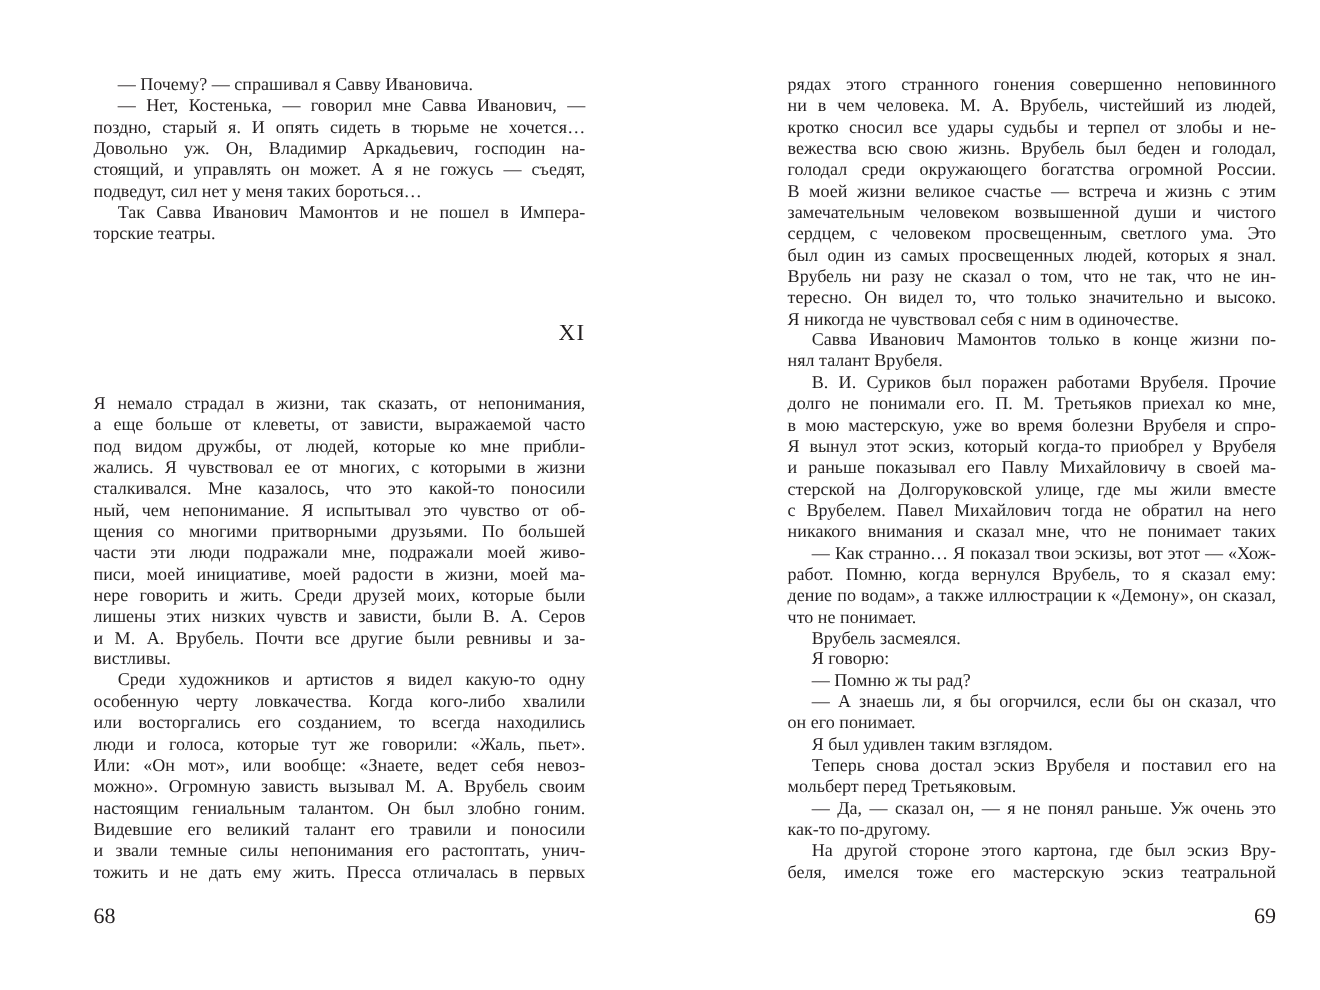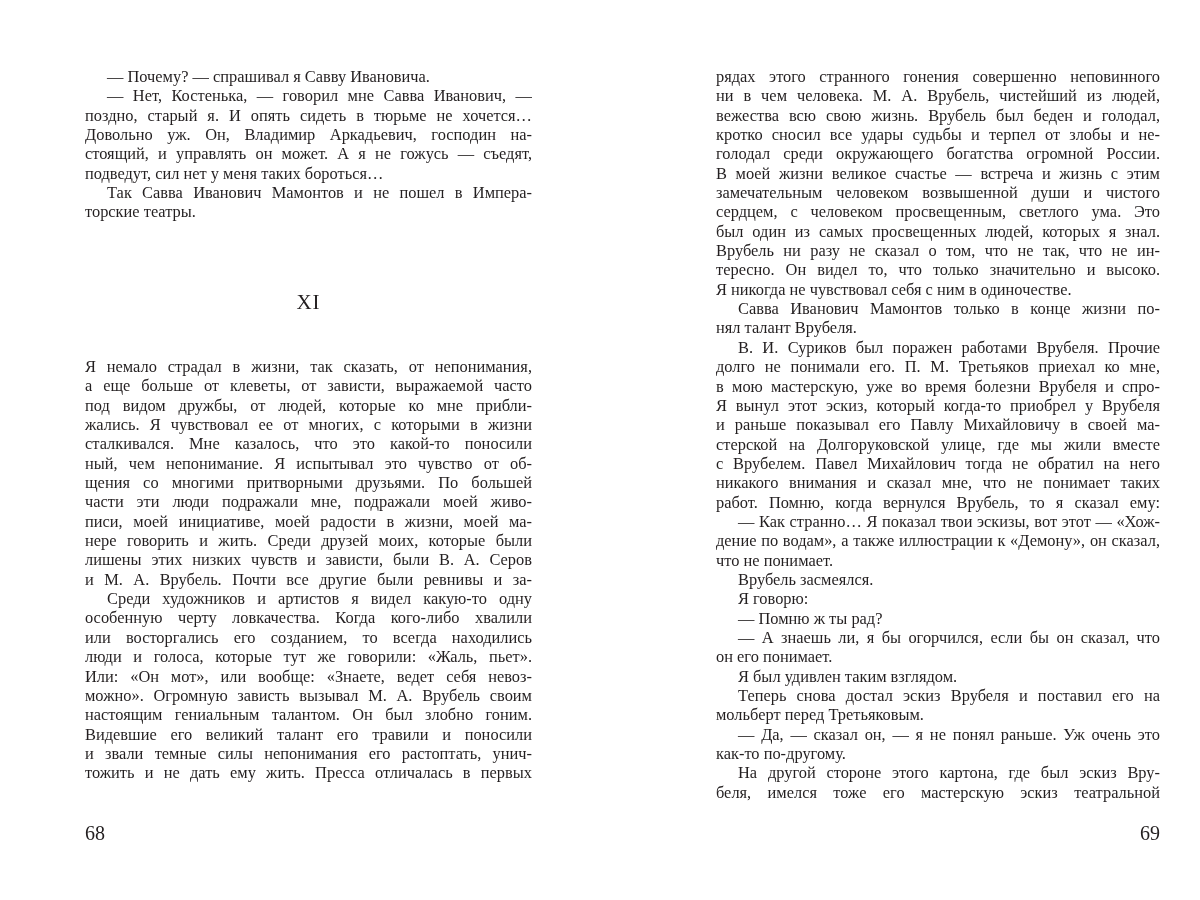--- a/index.html
+++ b/index.html
@@ -39,21 +39,21 @@
     }
     .line.last {
       text-align-last: left;
     }
     .line.indent { padding-left: 22px; }
     .chapter-heading {
       position: absolute;
       left: 0;
       right: 0;
       top: 290px;
-      text-align: center;
+      text-align: right;
       font-size: 21px;
       letter-spacing: 1px;
     }
     .folio {
       position: absolute;
       top: 822px;
       font-size: 20px;
     }
     .folio-left { left: 0; }
     .folio-right { right: 0; }
@@ -79,60 +79,61 @@
       <span class="line">под видом дружбы, от людей, которые ко мне прибли-</span>
       <span class="line">жались. Я чувствовал ее от многих, с которыми в жизни</span>
       <span class="line">сталкивался. Мне казалось, что это какой-то поносили</span>
       <span class="line">ный, чем непонимание. Я испытывал это чувство от об-</span>
       <span class="line">щения со многими притворными друзьями. По большей</span>
       <span class="line">части эти люди подражали мне, подражали моей живо-</span>
       <span class="line">писи, моей инициативе, моей радости в жизни, моей ма-</span>
       <span class="line">нере говорить и жить. Среди друзей моих, которые были</span>
       <span class="line">лишены этих низких чувств и зависти, были В. А. Серов</span>
       <span class="line">и М. А. Врубель. Почти все другие были ревнивы и за-</span>
+      <span class="line last">вистливы.</span>
       <span class="line indent">Среди художников и артистов я видел какую-то одну</span>
       <span class="line">особенную черту ловкачества. Когда кого-либо хвалили</span>
       <span class="line">или восторгались его созданием, то всегда находились</span>
       <span class="line">люди и голоса, которые тут же говорили: «Жаль, пьет».</span>
       <span class="line">Или: «Он мот», или вообще: «Знаете, ведет себя невоз-</span>
       <span class="line">можно». Огромную зависть вызывал М. А. Врубель своим</span>
       <span class="line">настоящим гениальным талантом. Он был злобно гоним.</span>
       <span class="line">Видевшие его великий талант его травили и поносили</span>
       <span class="line">и звали темные силы непонимания его растоптать, унич-</span>
       <span class="line">тожить и не дать ему жить. Пресса отличалась в первых</span>
     </div>
   <div class="folio folio-left">68</div>
 </div>
 
 <div class="page page-right">
   <div class="text-block" style="top:67px;">
       <span class="line">рядах этого странного гонения совершенно неповинного</span>
       <span class="line">ни в чем человека. М. А. Врубель, чистейший из людей,</span>
+      <span class="line">кротко сносил все удары судьбы и терпел от злобы и не-</span>
       <span class="line">вежества всю свою жизнь. Врубель был беден и голодал,</span>
-      <span class="line">кротко сносил все удары судьбы и терпел от злобы и не-</span>
       <span class="line">голодал среди окружающего богатства огромной России.</span>
       <span class="line">В моей жизни великое счастье — встреча и жизнь с этим</span>
       <span class="line">замечательным человеком возвышенной души и чистого</span>
       <span class="line">сердцем, с человеком просвещенным, светлого ума. Это</span>
       <span class="line">был один из самых просвещенных людей, которых я знал.</span>
       <span class="line">Врубель ни разу не сказал о том, что не так, что не ин-</span>
       <span class="line">тересно. Он видел то, что только значительно и высоко.</span>
       <span class="line last">Я никогда не чувствовал себя с ним в одиночестве.</span>
       <span class="line indent">Савва Иванович Мамонтов только в конце жизни по-</span>
       <span class="line last">нял талант Врубеля.</span>
       <span class="line indent">В. И. Суриков был поражен работами Врубеля. Прочие</span>
       <span class="line">долго не понимали его. П. М. Третьяков приехал ко мне,</span>
       <span class="line">в мою мастерскую, уже во время болезни Врубеля и спро-</span>
       <span class="line">Я вынул этот эскиз, который когда-то приобрел у Врубеля</span>
       <span class="line">и раньше показывал его Павлу Михайловичу в своей ма-</span>
       <span class="line">стерской на Долгоруковской улице, где мы жили вместе</span>
       <span class="line">с Врубелем. Павел Михайлович тогда не обратил на него</span>
       <span class="line">никакого внимания и сказал мне, что не понимает таких</span>
+      <span class="line indent">— Как странно… Я показал твои эскизы, вот этот — «Хож-</span>
       <span class="line">работ. Помню, когда вернулся Врубель, то я сказал ему:</span>
-      <span class="line indent">— Как странно… Я показал твои эскизы, вот этот — «Хож-</span>
       <span class="line">дение по водам», а также иллюстрации к «Демону», он сказал,</span>
       <span class="line last">что не понимает.</span>
       <span class="line indent last">Врубель засмеялся.</span>
       <span class="line indent last">Я говорю:</span>
       <span class="line indent last">— Помню ж ты рад?</span>
       <span class="line indent">— А знаешь ли, я бы огорчился, если бы он сказал, что</span>
       <span class="line last">он его понимает.</span>
       <span class="line indent last">Я был удивлен таким взглядом.</span>
       <span class="line indent">Теперь снова достал эскиз Врубеля и поставил его на</span>
       <span class="line last">мольберт перед Третьяковым.</span>

